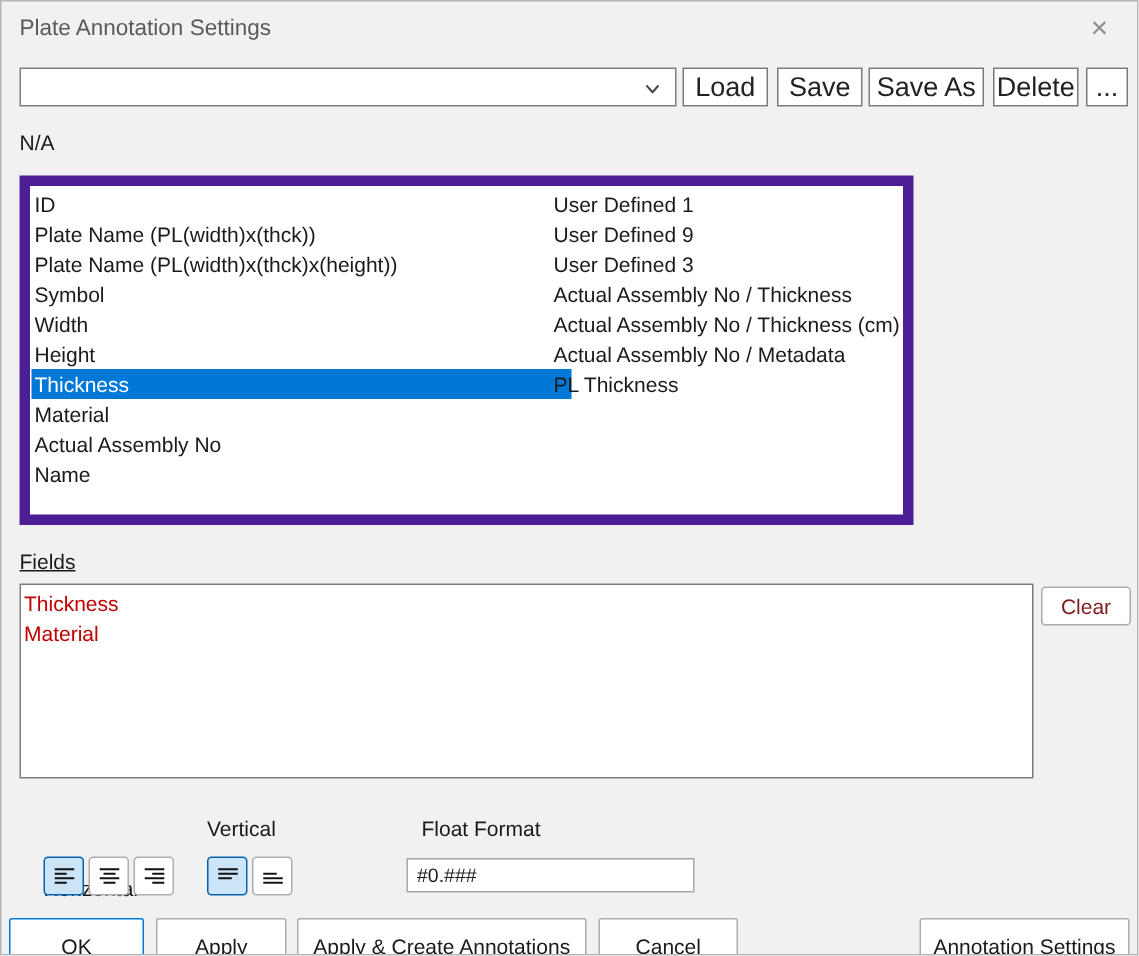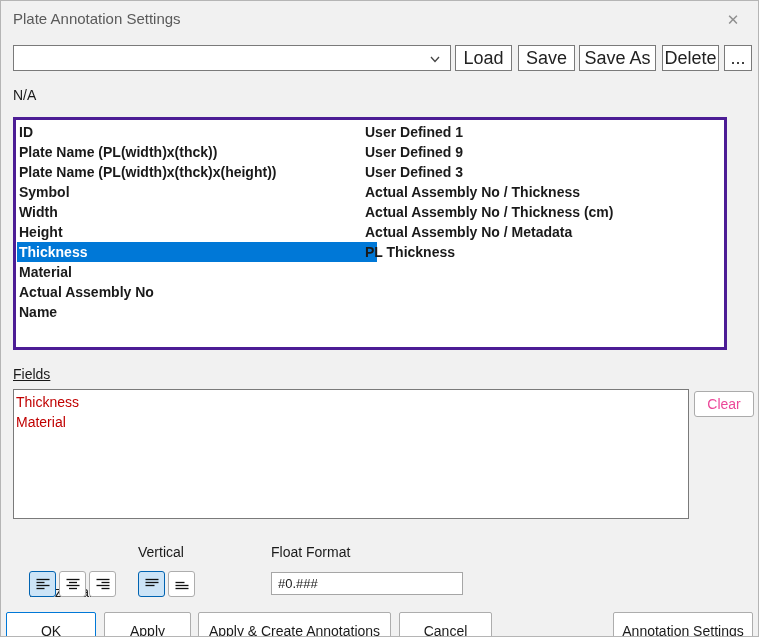--- a/index.html
+++ b/index.html
@@ -50,27 +50,27 @@
   .pbtn-saveas { left: 578px; width: 77px; }
   .pbtn-delete { left: 661px; width: 57px; }
   .pbtn-more   { left: 723px; width: 28px; }
 
   
   .lbl { position: absolute; font-size: 14px; color: #1a1a1a; }
   .lbl-na        { left: 12px;  top: 86px;  }
   .lbl-fields    { left: 12px;  top: 365px; text-decoration: underline; }
   .lbl-horizontal{ left: 28px;  top: 543px; margin-top: 40px; }
   .lbl-vertical  { left: 137px; top: 543px; }
-  .lbl-float     { left: 270px; top: 543px; }
+  .lbl-float     { left: 280px; top: 543px; }
 
   
   .main-list {
     position: absolute; left: 12px; top: 116px;
-    width: 714px; height: 233px;
-    background: #fff; border: 3px solid #4c1d95; font-weight: bold;
+    width: 596px; height: 233px;
+    background: #fff; border: 7px solid #4c1d95;
   }
   .main-list .col { position: absolute; top: 2px; }
   .main-list .col-left  { left: 1px;   width: 360px; }
   .main-list .col-right { left: 347px; width: 370px; }
   .row {
     height: 20px; line-height: 20px;
     padding-left: 2px; font-size: 14px;
     white-space: nowrap; overflow: hidden;
     cursor: default;
   }
@@ -83,21 +83,21 @@
     background: #fff; border: 1px solid #7a7a7a;
     padding-top: 2px;
   }
   .fields-list .row { color: #c00000; }
 
   .clear-btn {
     position: absolute; left: 693px; top: 390px;
     width: 60px; height: 26px;
     background: #fff; border: 1px solid #ababab; border-radius: 3px;
     font-family: "Liberation Sans", sans-serif;
-    font-size: 14px; color: #ec4899; cursor: pointer;
+    font-size: 14px; color: #7f1d1d; cursor: pointer;
   }
 
   
   .tgl {
     position: absolute; top: 570px;
     width: 27px; height: 26px;
     background: #fff; border: 1px solid #adadad; border-radius: 3px;
     display: flex; align-items: center; justify-content: center;
     cursor: pointer; padding: 0;
   }

